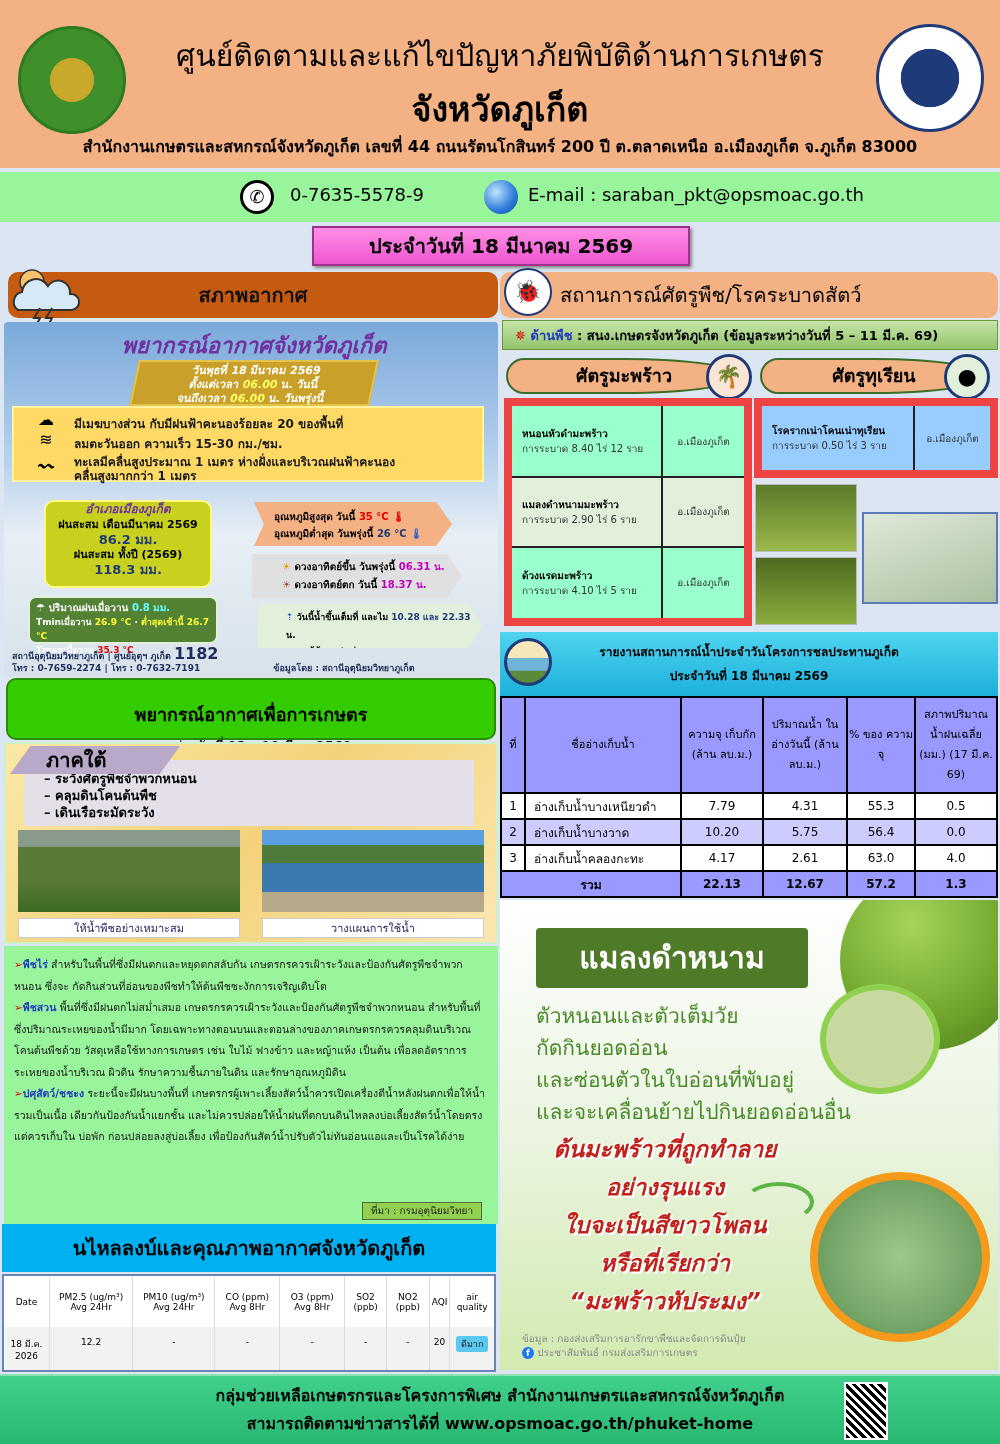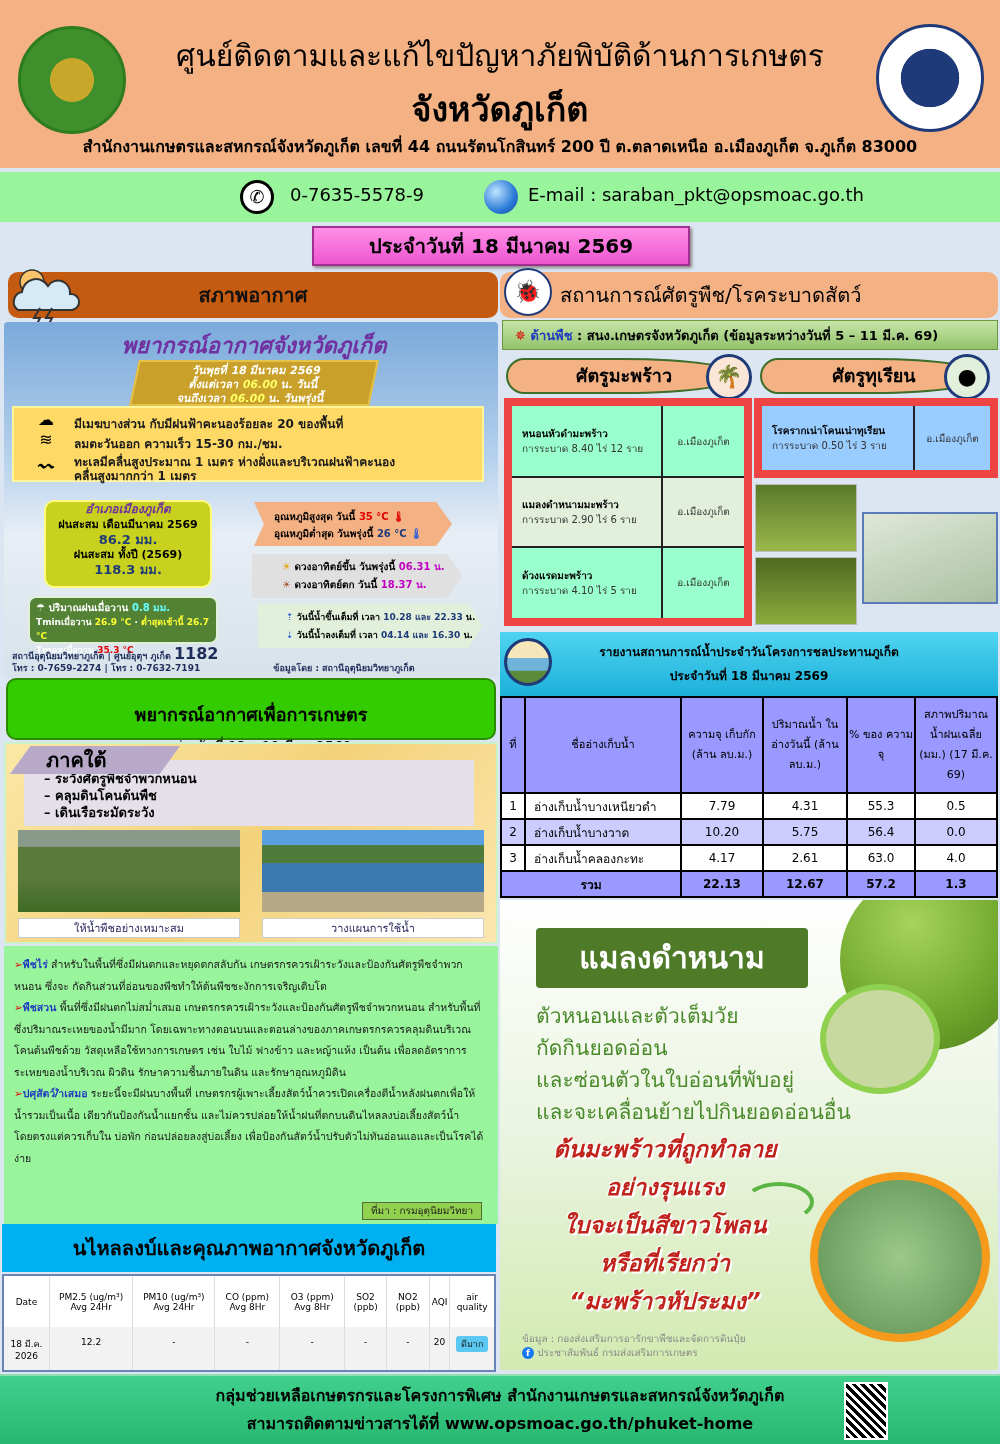--- a/index.html
+++ b/index.html
@@ -159,21 +159,21 @@
   </div>
   <div class="tempbox">
     <div><span>อุณหภูมิสูงสุด วันนี้</span> <span class="num-red">35 °C</span> <span style="color:#e00000">🌡</span></div>
     <div><span>อุณหภูมิต่ำสุด วันพรุ่งนี้</span> <span class="num-blue">26 °C</span> <span style="color:#2b5fd8">🌡</span></div>
   </div>
   <div class="sunbox">
     <div><span style="color:#e6a000">☀</span> <span>ดวงอาทิตย์ขึ้น วันพรุ่งนี้</span> <span class="num-mag">06.31</span> <span class="num-mag">น.</span></div>
     <div><span style="color:#a0522d">☀</span> <span>ดวงอาทิตย์ตก วันนี้</span> <span class="num-mag">18.37</span> <span class="num-mag">น.</span></div>
   </div>
   <div class="tidebox">
-    <div><span style="color:#2b5fd8">⇡</span> <span>วันนี้น้ำขึ้นเต็มที่ เวลา</span> <span class="num-blue">10.28 และ 22.33</span> <span>น.</span></div>
+    <div><span style="color:#2b5fd8">⇡</span> <span>วันนี้น้ำขึ้นเต็มที่ และไม</span> <span class="num-blue">10.28 และ 22.33</span> <span>น.</span></div>
     <div><span style="color:#2b5fd8">⇣</span> <span>วันนี้น้ำลงเต็มที่ เวลา</span> <span class="num-blue">04.14 และ 16.30</span> <span>น.</span></div>
   </div>
   <div class="yestbox">
     <div style="font-size:10px"><span>☂</span> <span>ปริมาณฝนเมื่อวาน</span> <span class="num-cyan">0.8 มม.</span></div>
     <div><span>Tminเมื่อวาน</span> <span class="num-yel">26.9 °C</span> · <span class="num-yel">ต่ำสุดเช้านี้</span> <span class="num-yel">26.7 °C</span></div>
     <div><span>Tmaxเมื่อวาน</span> <span class="num-red">35.3 °C</span></div>
   </div>
   <div class="foot">
     <span>สถานีอุตุนิยมวิทยาภูเก็ต</span> | <span>ศูนย์อุตุฯ ภูเก็ต</span> <span style="font-size:16px">1182</span><br>
     <span>โทร : 0-7659-2274</span> | <span>โทร : 0-7632-7191</span>
@@ -194,21 +194,21 @@
   <div class="region">ภาคใต้</div>
   <div class="pic" style="left:12px;background:linear-gradient(#8a9a8a 0 20%,#5a7a3a 21% 60%,#3e6a24)"></div>
   <div class="pic" style="left:256px;background:linear-gradient(#5aa0e0 0 18%,#4e7a3a 19% 40%,#3a7ab0 41% 75%,#b5a98a 76%)"></div>
   <div class="cap" style="left:12px">ให้น้ำพืชอย่างเหมาะสม</div>
   <div class="cap" style="left:256px">วางแผนการใช้น้ำ</div>
 </div>
 
 <div id="advice" class="abs">
   <div><span class="bullet">➢</span><span class="kw">พืชไร่</span><span> สำหรับในพื้นที่ซึ่งมีฝนตกและหยุดตกสลับกัน เกษตรกรควรเฝ้าระวังและป้องกันศัตรูพืชจำพวกหนอน ซึ่งจะ กัดกินส่วนที่อ่อนของพืชทำให้ต้นพืชชะงักการเจริญเติบโต</span></div>
   <div><span class="bullet">➢</span><span class="kw">พืชสวน</span><span> พื้นที่ซึ่งมีฝนตกไม่สม่ำเสมอ เกษตรกรควรเฝ้าระวังและป้องกันศัตรูพืชจำพวกหนอน สำหรับพื้นที่ซึ่งปริมาณระเหยของน้ำมีมาก โดยเฉพาะทางตอนบนและตอนล่างของภาคเกษตรกรควรคลุมดินบริเวณโคนต้นพืชด้วย วัสดุเหลือใช้ทางการเกษตร เช่น ใบไม้ ฟางข้าว และหญ้าแห้ง เป็นต้น เพื่อลดอัตราการระเหยของน้ำบริเวณ ผิวดิน รักษาความชื้นภายในดิน และรักษาอุณหภูมิดิน</span></div>
-  <div><span class="bullet">➢</span><span class="kw">ปศุสัตว์/ำเสมอ</span><span> ระยะนี้จะมีฝนบางพื้นที่ เกษตรกรผู้เพาะเลี้ยงสัตว์น้ำควรเปิดเครื่องตีน้ำหลังฝนตกเพื่อให้น้ำรวมเป็นเนื้อ เดียวกันป้องกันน้ำแยกชั้น และไม่ควรปล่อยให้น้ำฝนที่ตกบนดินไหลลงบ่อเลี้ยงสัตว์น้ำโดยตรงแต่ควรเก็บใน บ่อพัก ก่อนปล่อยลงสู่บ่อเลี้ยง เพื่อป้องกันสัตว์น้ำปรับตัวไม่ทันอ่อนแอและเป็นโรคได้ง่าย</span></div>
+  <div><span class="bullet">➢</span><span class="kw">ปศุสัตว์/ชชะง</span><span> ระยะนี้จะมีฝนบางพื้นที่ เกษตรกรผู้เพาะเลี้ยงสัตว์น้ำควรเปิดเครื่องตีน้ำหลังฝนตกเพื่อให้น้ำรวมเป็นเนื้อ เดียวกันป้องกันน้ำแยกชั้น และไม่ควรปล่อยให้น้ำฝนที่ตกบนดินไหลลงบ่อเลี้ยงสัตว์น้ำโดยตรงแต่ควรเก็บใน บ่อพัก ก่อนปล่อยลงสู่บ่อเลี้ยง เพื่อป้องกันสัตว์น้ำปรับตัวไม่ทันอ่อนแอและเป็นโรคได้ง่าย</span></div>
   <div class="source">ที่มา : กรมอุตุนิยมวิทยา</div>
 </div>
 
 <div id="aq-head" class="abs">นไหลลงบ์และคุณภาพอากาศจังหวัดภูเก็ต</div>
 <table id="aq-table" class="abs">
   <tbody>
       <tr>
     <th>Date</th>
     <th>PM2.5 (ug/m³) Avg 24Hr</th>
     <th>PM10 (ug/m³) Avg 24Hr</th>

